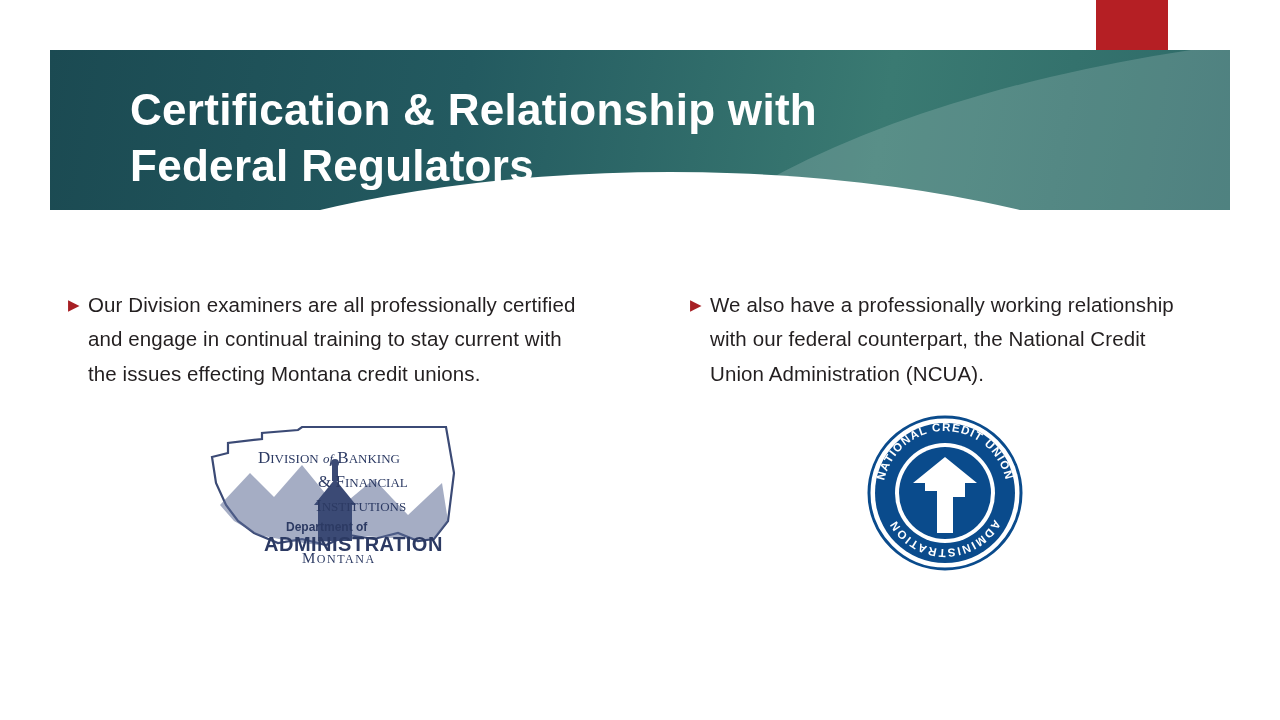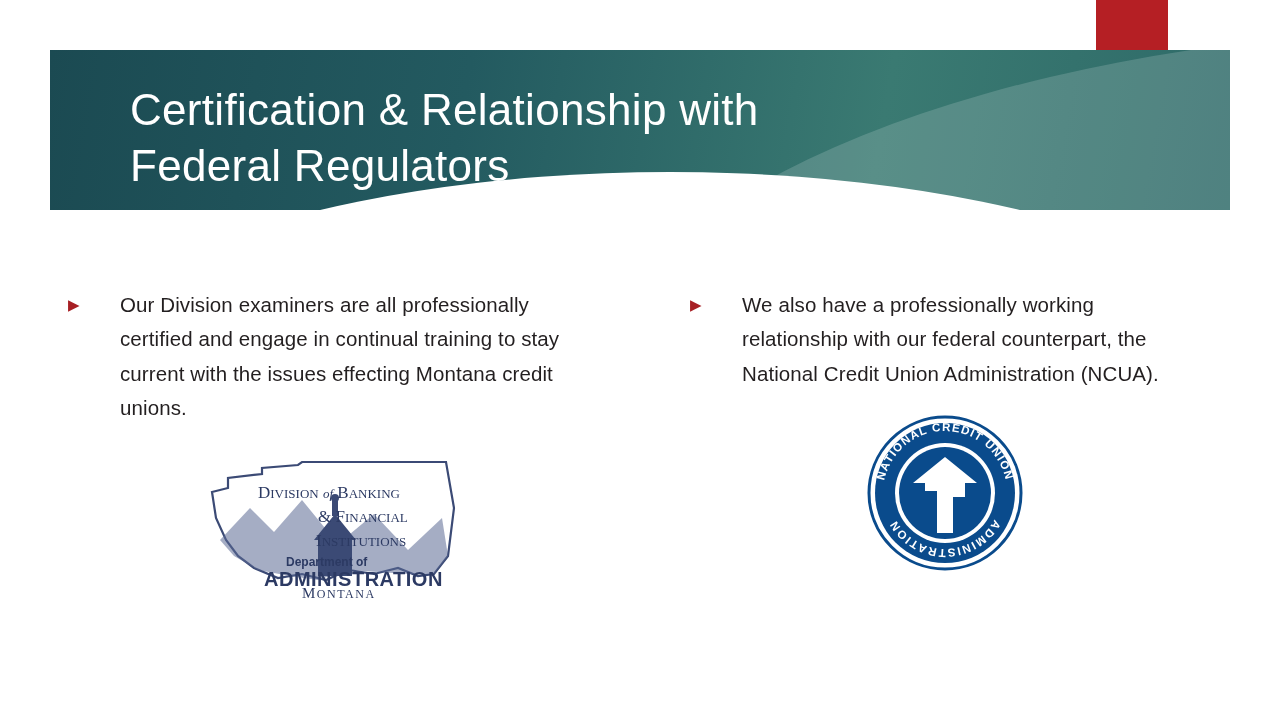--- a/index.html
+++ b/index.html
@@ -47,21 +47,21 @@
     border-radius: 50% 50% 0 0 / 100% 100% 0 0;
   }
   #title-text {
     position: absolute;
     left: 80px;
     top: 32px;
     width: 950px;
     color: #ffffff;
     font-size: 44px;
     line-height: 1.28;
-    font-weight: 400;
+    font-weight: 700;
     letter-spacing: 0.3px;
     white-space: pre-line;
     z-index: 5;
   }
 
   
   #red-accent {
     position: absolute;
     left: 1096px;
     top: 0;
@@ -90,21 +90,20 @@
     color: #a71f24;
     font-size: 15px;
     line-height: 1;
   }
   .bullet-text {
     flex: 1 1 auto;
     font-size: 20.5px;
     line-height: 1.68;
     color: #231f20;
     letter-spacing: 0.1px;
-    margin-left: 32px;
   }
 
   
   .logo-wrap {
     margin-top: 22px;
     display: flex;
     justify-content: center;
   }
   #mt-logo-wrap { padding-left: 20px; }
 

